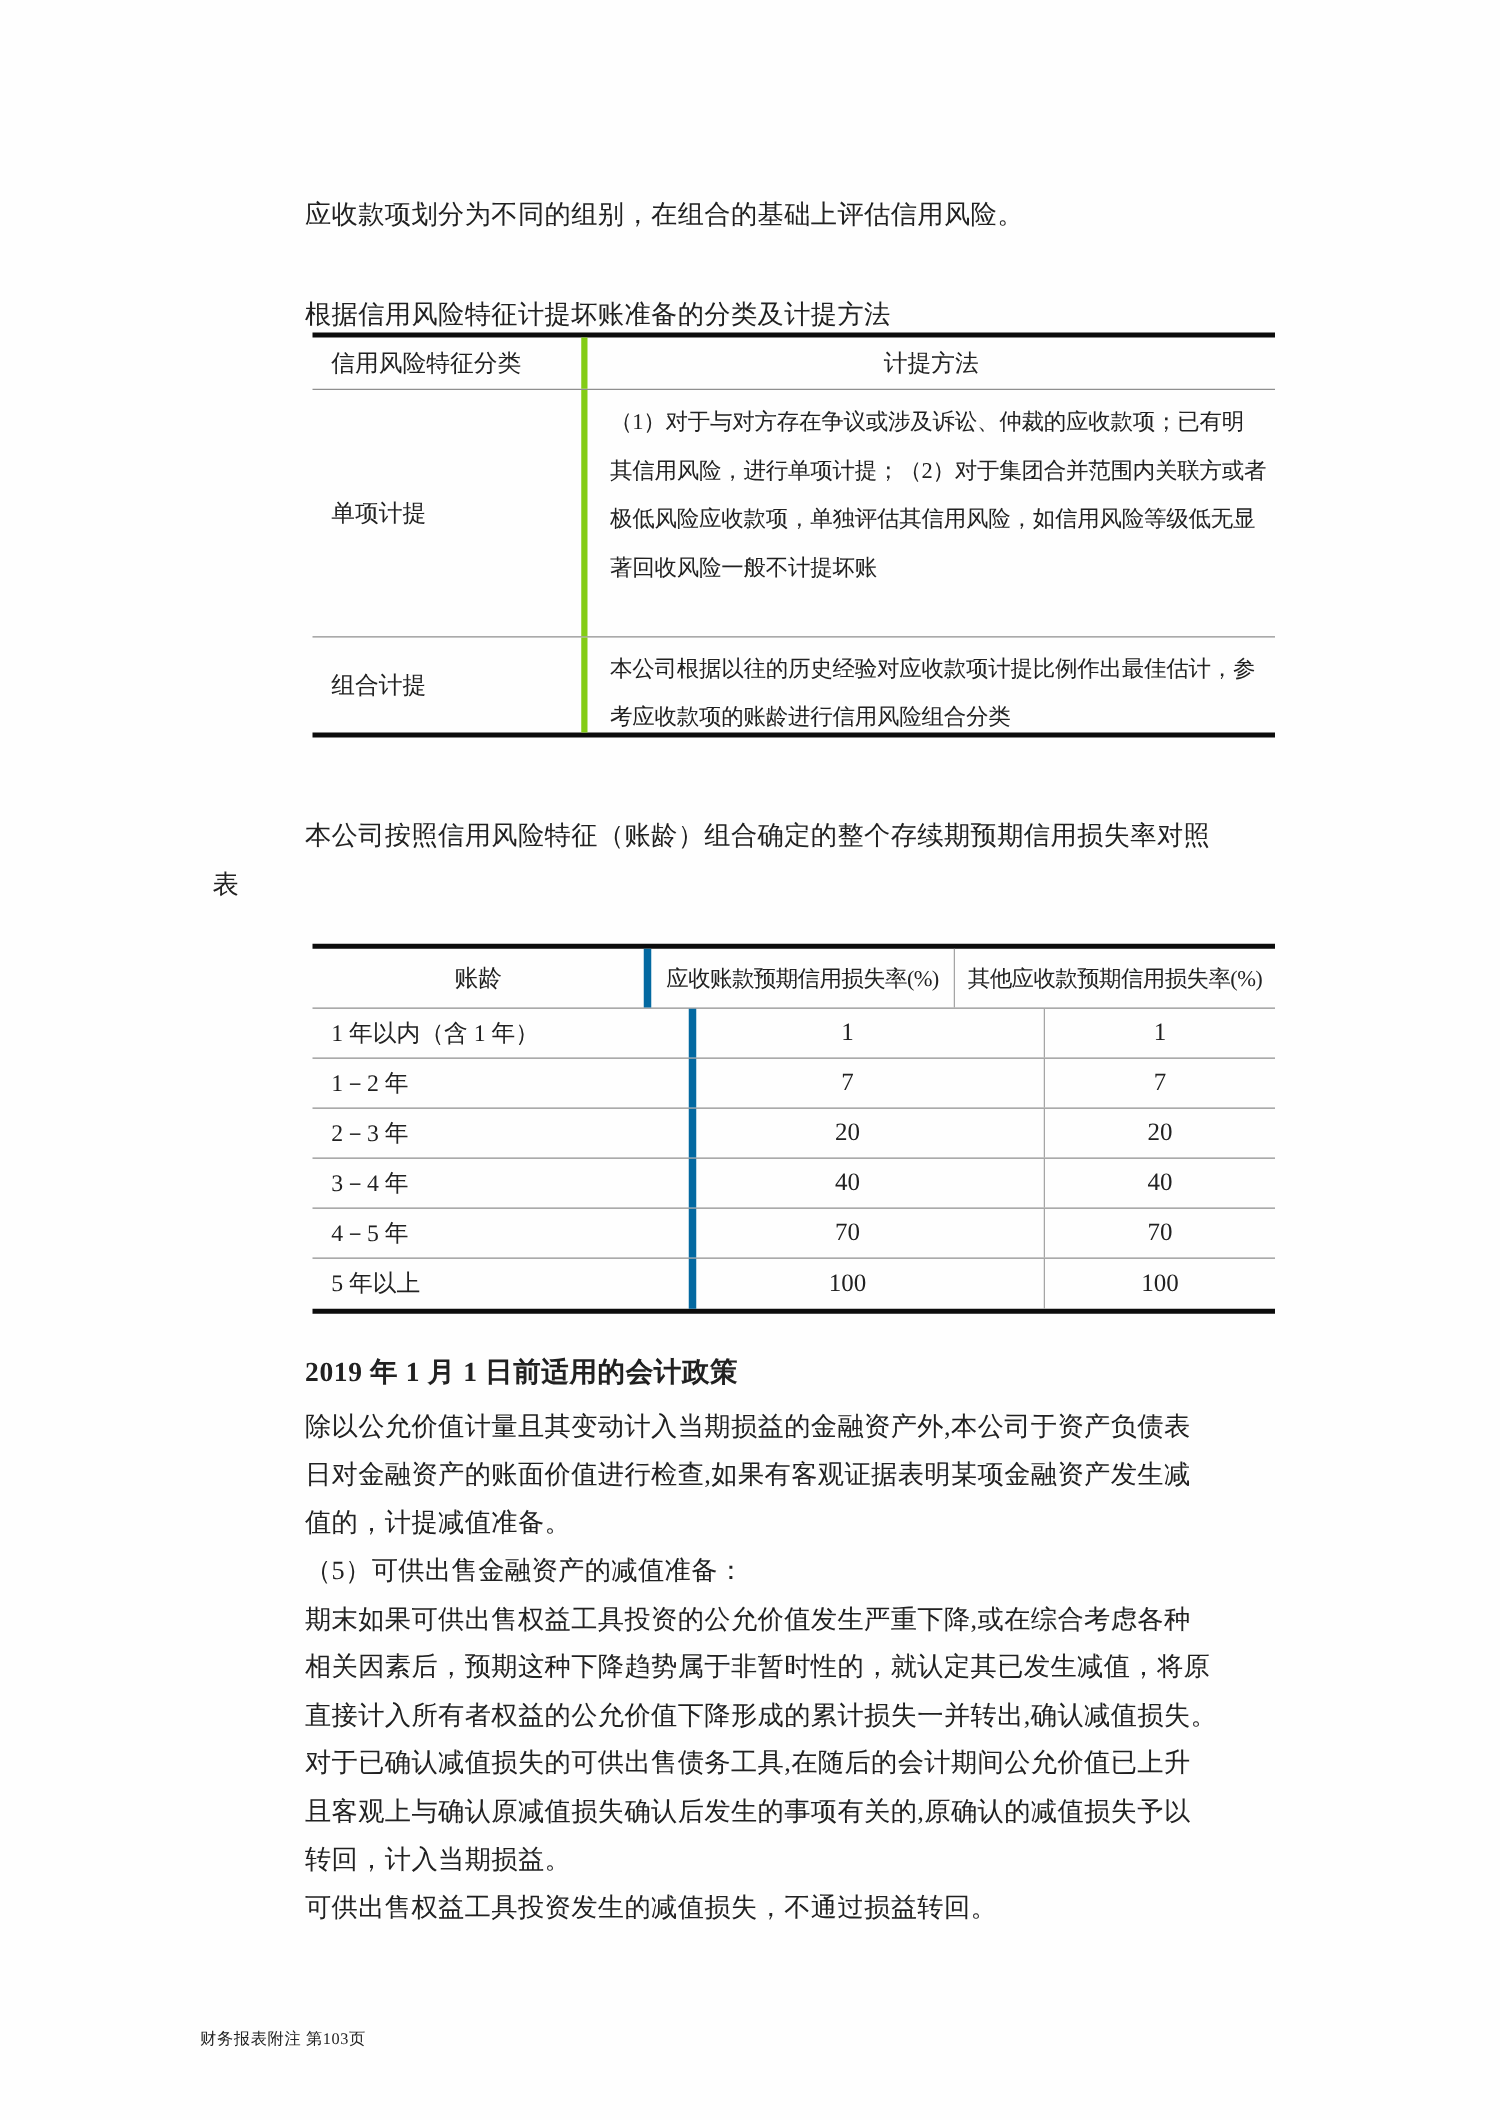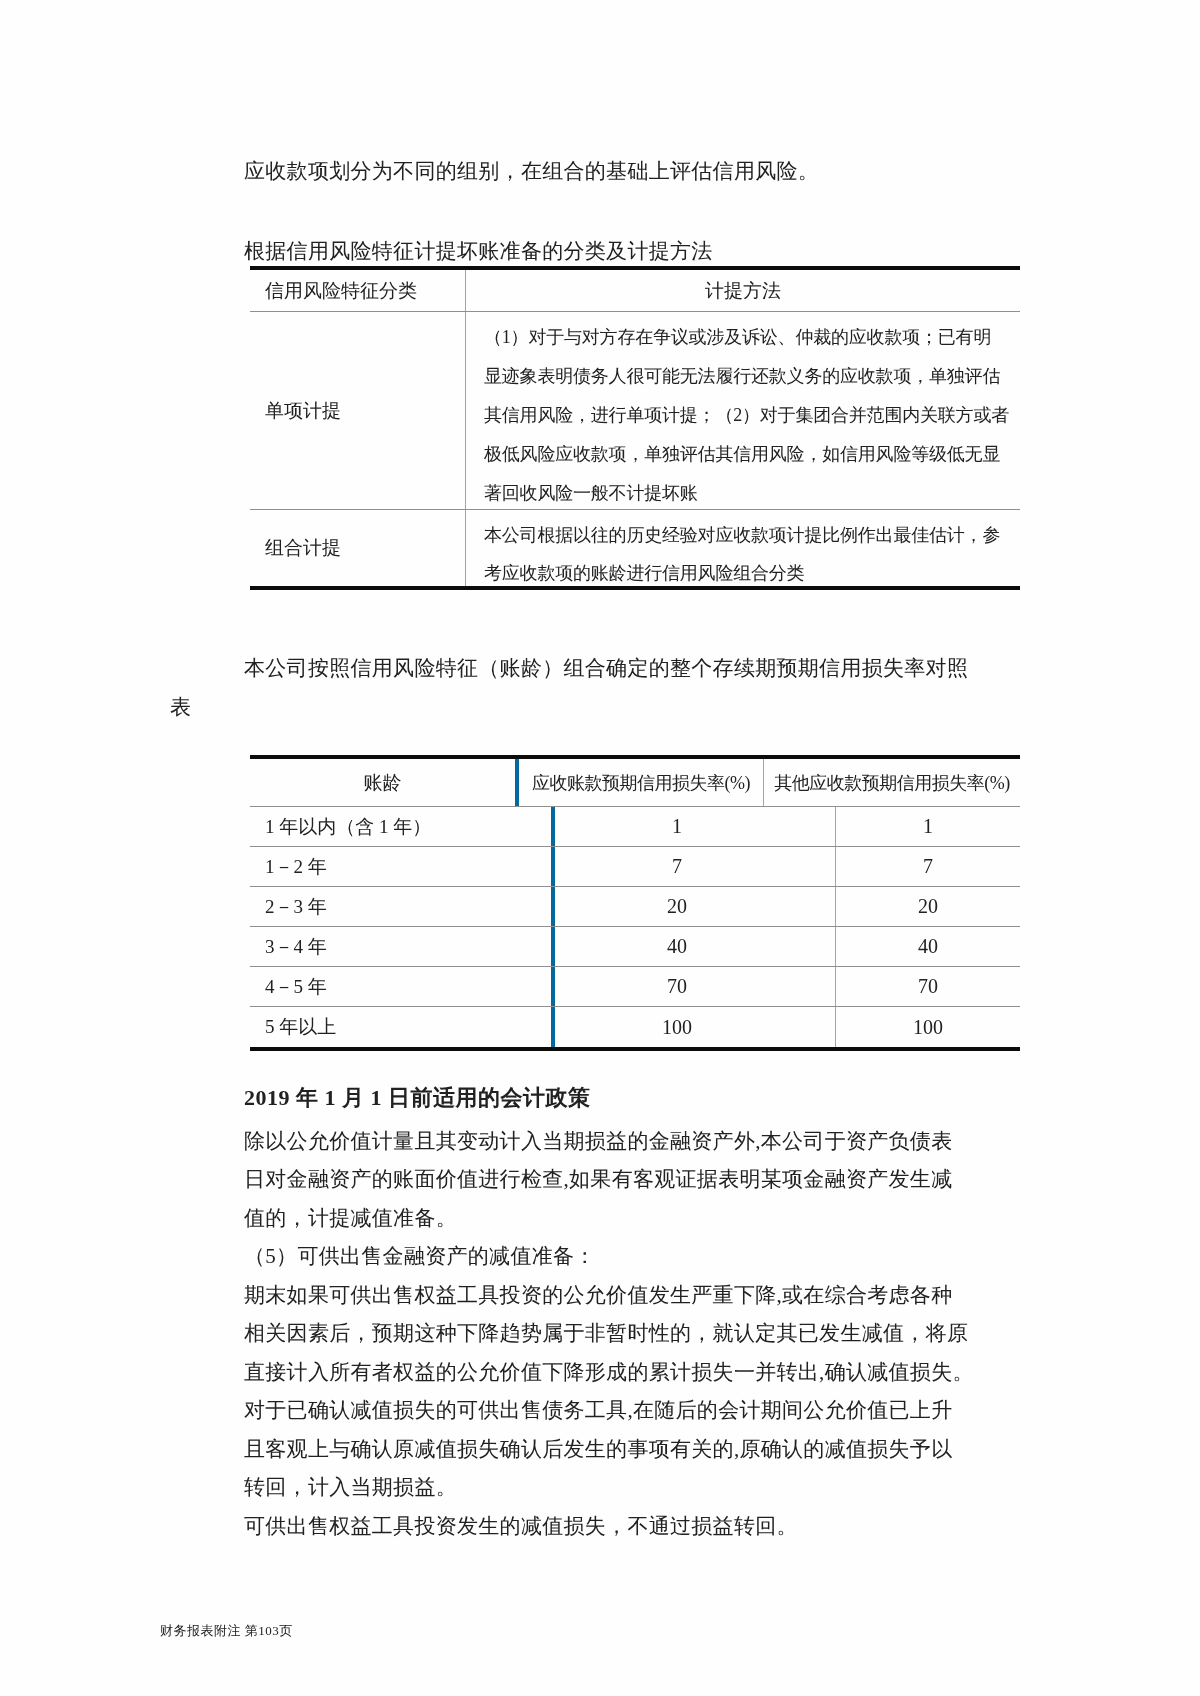--- a/index.html
+++ b/index.html
@@ -38,21 +38,21 @@
   
   .t1-c1 {
     flex:none; width:215px;
     padding-left:15px;
     box-sizing:border-box;
     display:flex; align-items:center;
     font-size:19px;
   }
   .t1-c2 {
     flex:1;
-    border-left:1px solid #84cc16;
+    border-left:5px solid #84cc16;
     box-sizing:border-box;
   }
   .t1-head { height:42px;font-family:Liberation Mono, monospace; }
   .t1-head .t1-c2 {
     display:flex; align-items:center; justify-content:center;
     font-size:19px;
   }
   .t1-r1 { height:198px; }
   .t1-r2 { height:76px; }
   .t1-lines { padding:6px 8px 0 18px;font-family:Liberation Serif, serif; }
@@ -68,21 +68,21 @@
   .t2-c1 {
     flex:none; width:265px;
     box-sizing:border-box;
     display:flex; align-items:center;
     padding-left:15px;
     font-size:19px;
   }
   .t2-head .t2-c1 { justify-content:center; padding-left:0; }
   .t2-c2 {
     flex:none; width:248px;
-    border-left:4px solid #0369a1;
+    border-left:6px solid #0369a1;
     box-sizing:border-box;
     display:flex; align-items:center; justify-content:center;
     font-size:20px;
     text-align:center;
   }
   .t2-c3 {
     flex:1;
     border-left:1px solid #a5a5a5;
     box-sizing:border-box;
     display:flex; align-items:center; justify-content:center;
@@ -112,21 +112,20 @@
   <div class="tbl" style="top:266px;">
     <div class="trow t1-head thin-bottom">
       <div class="t1-c1">信用风险特征分类</div>
       <div class="t1-c2">计提方法</div>
     </div>
     <div class="trow t1-r1 thin-bottom">
       <div class="t1-c1">单项计提</div>
       <div class="t1-c2">
         <div class="t1-lines">
           <div class="ln">（1）对于与对方存在争议或涉及诉讼、仲裁的应收款项；已有明</div>
-          <div class="ln">显迹象表明债务人很可能无法履行还款义务的应收款项，单独评估</div>
           <div class="ln">其信用风险，进行单项计提；（2）对于集团合并范围内关联方或者</div>
           <div class="ln">极低风险应收款项，单独评估其信用风险，如信用风险等级低无显</div>
           <div class="ln">著回收风险一般不计提坏账</div>
         </div>
       </div>
     </div>
     <div class="trow t1-r2">
       <div class="t1-c1">组合计提</div>
       <div class="t1-c2">
         <div class="t1-lines">

